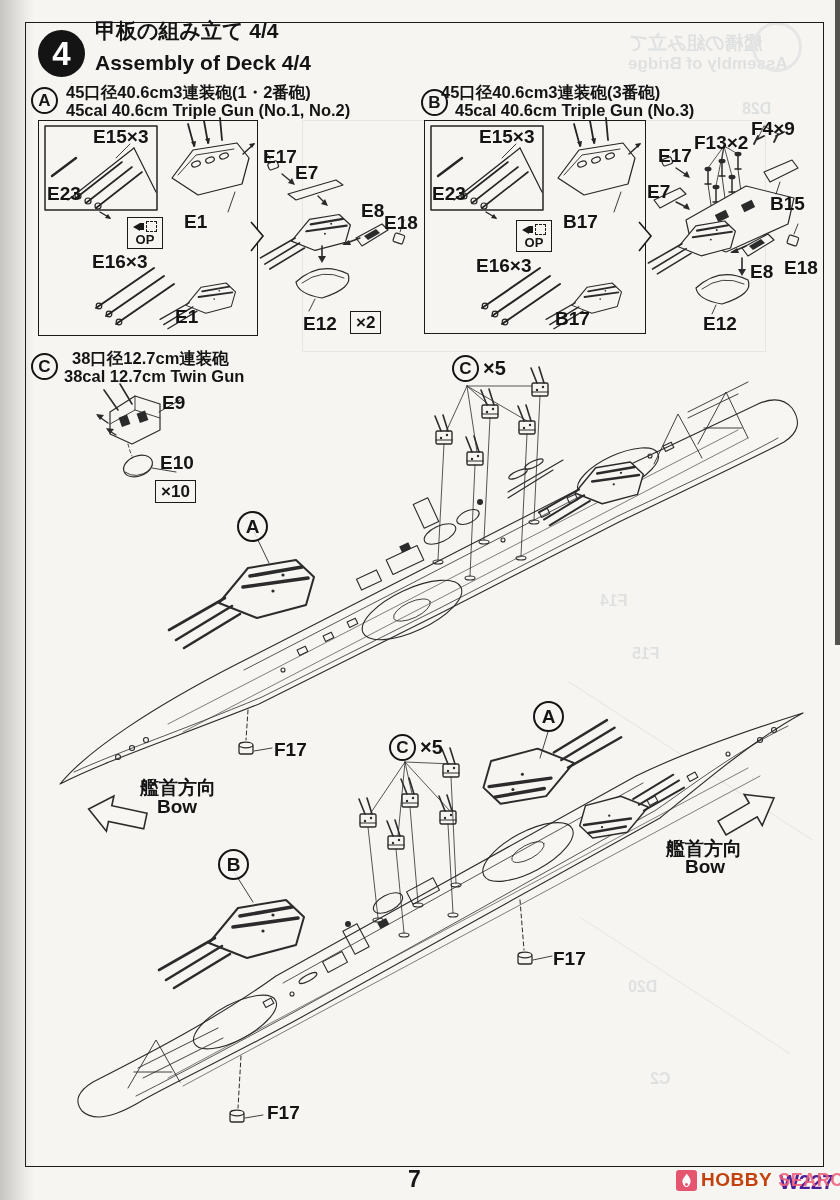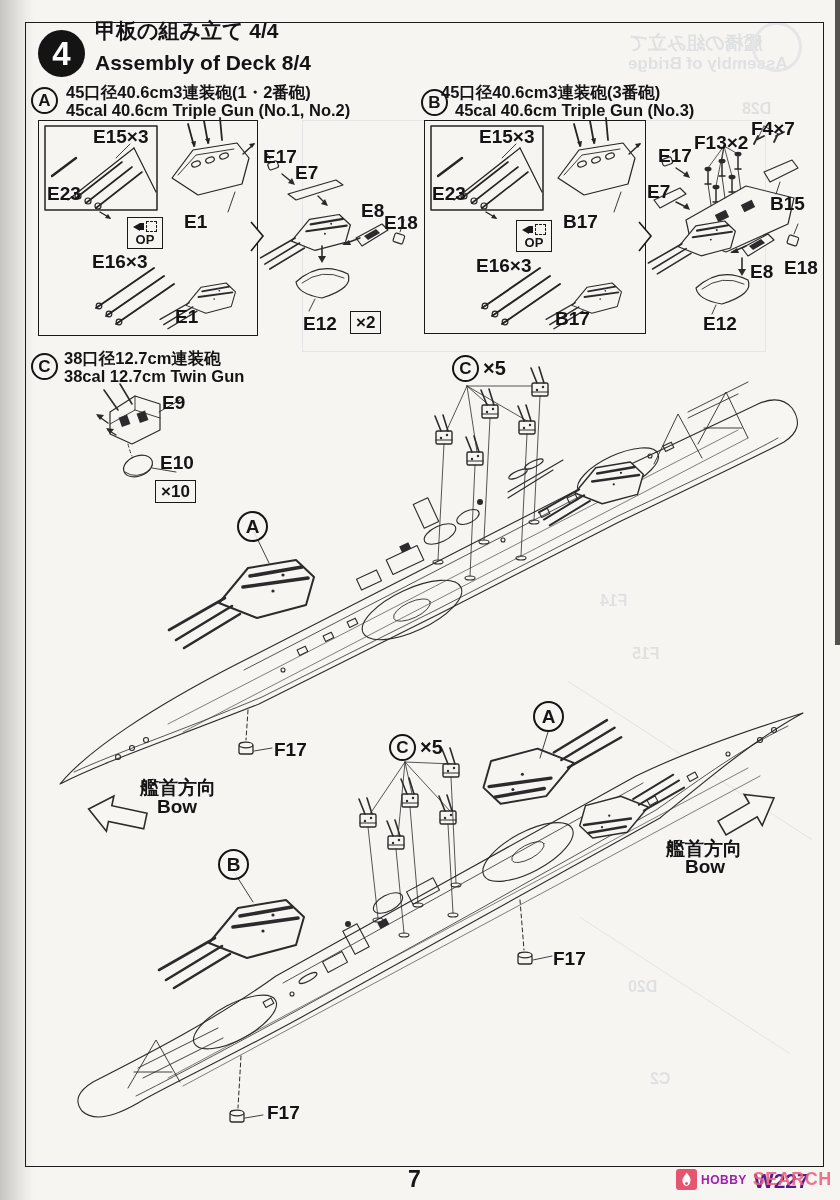--- a/index.html
+++ b/index.html
@@ -35,21 +35,21 @@
   .dbox{width:9px;height:9px;border:1.6px dashed #1a1a1a;margin-left:2px}
   .op .t{font-weight:bold;font-size:13px;line-height:14px;margin-top:1px}
   svg.art{position:absolute;overflow:visible}
   .bleed{position:absolute;left:0;top:0;width:840px;height:1200px;opacity:.15;pointer-events:none}
   .bl{position:absolute;font-weight:bold;color:#64707f;transform:scaleX(-1);white-space:nowrap}
   .blr{position:absolute;border:1.3px solid #8a93a0}
   .blc{position:absolute;border:3px solid #8a93a0;border-radius:50%}
   .bll{position:absolute;border-top:1.3px solid #8a93a0;height:0}
   .footer-page{position:absolute;left:408px;top:1166px;font-weight:bold;font-size:23px}
   .wm{position:absolute;left:676px;top:1169px;display:flex;align-items:center;gap:4px}
-  .wm .word1{color:#a21caf;font-weight:bold;font-size:12px;letter-spacing:.5px}
+  .wm .word1{color:#c2410c;font-weight:bold;font-size:19px;letter-spacing:.5px}
   .srch{position:relative;margin-left:2px}
   .w227{position:absolute;left:1px;top:0;color:#4c1d95;font-weight:bold;font-size:21px}
   .sea{position:relative;color:rgba(237,96,122,.88);font-weight:bold;font-size:18px;letter-spacing:.5px}
   .bow-jp{font-size:19px}
 </style>
 </head>
 <body>
 
 <div class="bg-left"></div>
 <div class="edge-right"></div>
@@ -125,21 +125,21 @@
       <circle cx="61" cy="186" r="2.8"></circle>
         <circle cx="71" cy="194" r="2.8"></circle>
         <circle cx="81" cy="202" r="2.8"></circle>
       <use href="#turret3" transform="translate(172,176) scale(0.52)"></use>
     </g>
   </defs>
 </svg>
 
 <div class="stepc">4</div>
 <div class="lbl t21" style="left:95px;top:19px">甲板の組み立て 4/4</div>
-<div class="lbl t21" style="left:95px;top:51px">Assembly of Deck 8/4</div>
+<div class="lbl t21" style="left:95px;top:51px">Assembly of Deck 4/4</div>
 
 <div class="cir sec" style="left:31px;top:87px">A</div>
 <div class="lbl s" style="left:66px;top:83px">45口径40.6cm3連装砲(1・2番砲)</div>
 <div class="lbl s" style="left:66px;top:101px">45cal 40.6cm Triple Gun (No.1, No.2)</div>
 
 <div class="box" style="left:38px;top:120px;width:220px;height:216px">
   <span class="notch">
     <svg width="16" height="32">
         <rect x="0" y="3" width="7" height="26" fill="#f6f5f2"></rect>
         <path d="M1 1 L13 15 L1 30" fill="#f6f5f2" stroke="#1a1a1a" stroke-width="1.6"></path>
@@ -254,29 +254,29 @@
     <path d="M148 122 L152 112" stroke-width=".9"></path>
     <path d="M96 146 L96 160" stroke-width="1.6"></path>
       <path d="M96 164 l-4 -7 l8 0 z" fill="#2b2b2b" stroke="none"></path>
     <path d="M50 176 Q74 154 102 168 Q108 182 76 192 Q52 188 50 176 Z" fill="#f6f5f2"></path>
     <path d="M56 177 Q76 162 98 172" stroke-width=".9"></path>
     <path d="M70 193 L66 202" stroke-width=".9"></path>
   </g>
 </svg>
 <div class="lbl" style="left:658px;top:145px">E17</div>
 <div class="lbl" style="left:694px;top:132px">F13×2</div>
-<div class="lbl" style="left:751px;top:118px">F4×7</div>
+<div class="lbl" style="left:751px;top:118px">F4×9</div>
 <div class="lbl" style="left:647px;top:181px">E7</div>
 <div class="lbl" style="left:770px;top:193px">B15</div>
 <div class="lbl" style="left:750px;top:261px">E8</div>
 <div class="lbl" style="left:784px;top:257px">E18</div>
 <div class="lbl" style="left:703px;top:313px">E12</div>
 
 <div class="cir sec" style="left:31px;top:353px">C</div>
-<div class="lbl s" style="left:64px;top:349px">38口径12.7cm連装砲</div>
+<div class="lbl s" style="left:72px;top:349px">38口径12.7cm連装砲</div>
 <div class="lbl s" style="left:64px;top:367px">38cal 12.7cm Twin Gun</div>
 
 <svg class="art" style="left:80px;top:382px" width="120" height="112" viewBox="0 0 120 112">
   <g stroke="#2b2b2b" fill="none" stroke-width="1.2" stroke-linejoin="round" stroke-linecap="round">
     <path d="M30 30 L55 14 L80 22 L80 48 L52 62 L30 52 Z" fill="#f6f5f2"></path>
     <path d="M55 14 L55 28 L30 42 M55 28 L80 36" stroke-width=".9"></path>
     <rect x="40" y="34" width="9" height="10" transform="rotate(-20 44 39)" fill="#2b2b2b" stroke="none"></rect>
     <rect x="58" y="30" width="9" height="10" transform="rotate(-20 62 35)" fill="#2b2b2b" stroke="none"></rect>
     <path d="M38 28 L24 8 M52 22 L40 2" stroke-width="1.6"></path>
     <path d="M18 34 L28 41" stroke-width="1.4"></path>

